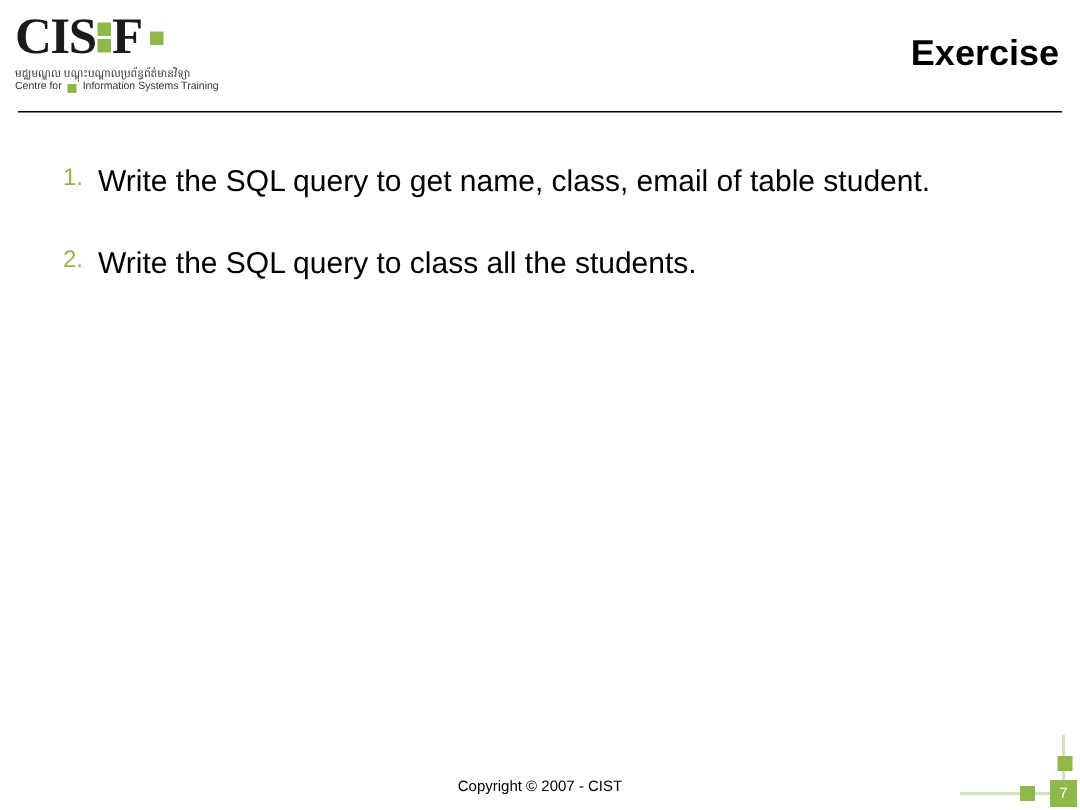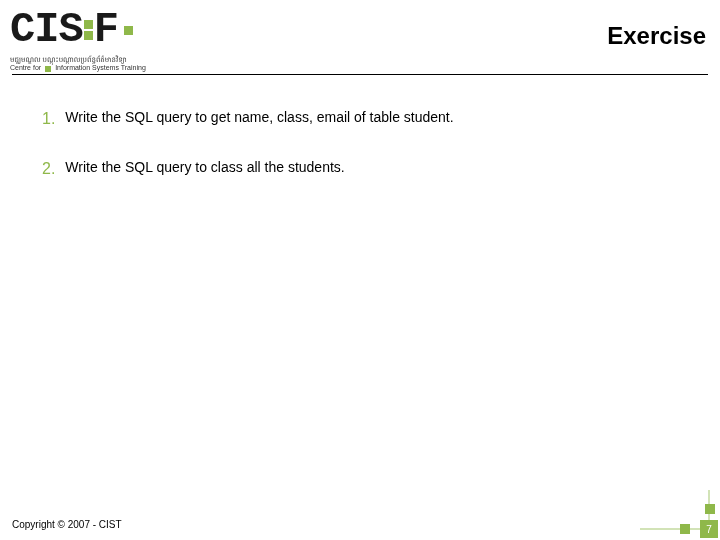--- a/index.html
+++ b/index.html
@@ -20,25 +20,25 @@
     position: absolute;
     top: 6px;
     left: 10px;
     width: 200px;
   }
   .logo {
     display: flex;
     align-items: center;
   }
   .logo-text {
-    font-size: 42px;
+    font-size: 34px;
     font-weight: 900;
     letter-spacing: -1px;
     color: #1a1a1a;
-    font-family: Liberation Mono, monospace;
+    font-family: Liberation Serif, serif;
   }
   .logo-squares {
     display: inline-flex;
     flex-direction: column;
     gap: 2px;
     margin: 0 1px;
   }
   .sq {
     width: 9px;
     height: 9px;
@@ -90,30 +90,30 @@
     align-items: flex-start;
   }
   .num {
     color: #8fb84a;
     font-size: 16px;
     flex-shrink: 0;
     line-height: 1.4;
   }
   .txt {
     color: #000;
-    font-size: 14px;
+    font-size: 20px;
     line-height: 1.35;
   }
   .footer {
     position: absolute;
     bottom: 10px;
     left: 12px;
     right: 12px;
     display: flex;
-    justify-content: flex-start;
+    justify-content: center;
     align-items: flex-end;
   }
   .copyright {
     font-size: 10px;
     color: #000;
   }
   .corner-deco {
     position: absolute;
     right: 2px;
     bottom: 2px;

